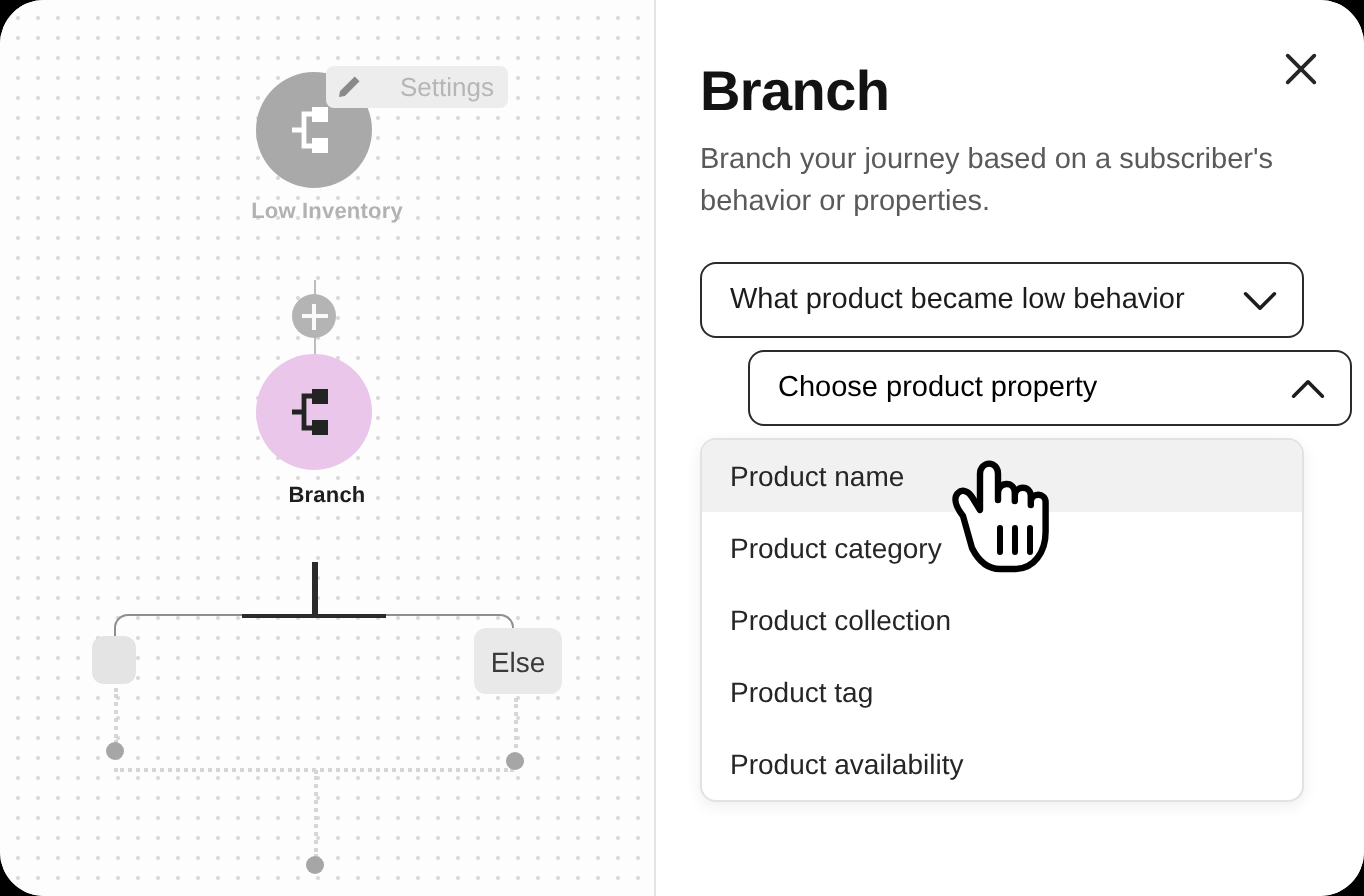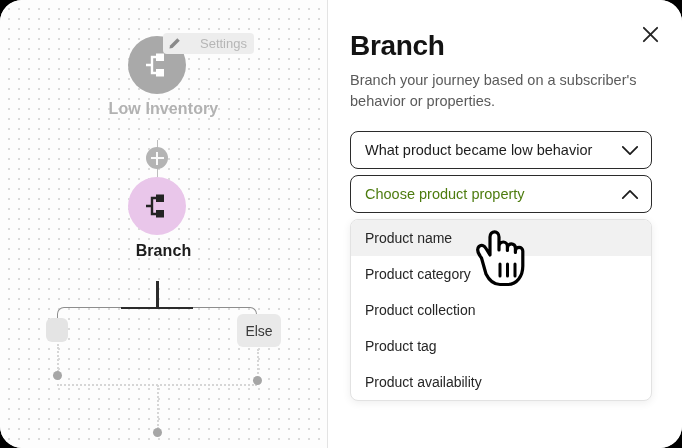--- a/index.html
+++ b/index.html
@@ -38,21 +38,21 @@
     left:128px; top:36px; width:58px; height:58px;
     background:#a9a9a9;
   }
   #node-branch {
     left:128px; top:177px; width:58px; height:58px;
     background:#e9c6ea;
   }
 
   .node-label {
     position:absolute; width:327px; left:0; text-align:center;
-    font-size:16px; font-weight:bold; letter-spacing:.1px;
+    font-size:11px; font-weight:bold; letter-spacing:.1px;
   }
   #label-trigger { top:100px; color:#b2b2b2; }
   #label-branch  { top:242px; color:#1d1d1d; }
 
   
   #settings-pill {
     position:absolute; left:163px; top:33px;
     height:21px; padding:0 7px 0 5px;
     background:#ededed; border-radius:4px;
     display:flex; align-items:center; gap:19px;
@@ -141,21 +141,21 @@
   }
 
   .select-box {
     position:absolute; left:22px; width:302px; height:38px;
     border:1.3px solid #2b2b2b; border-radius:8px;
     background:#fff;
     display:flex; align-items:center; padding:0 12px 0 14px;
     font-size:14.5px;
   }
   #select-trigger { top:131px; color:#1c1c1c; }
-  #select-property { top:175px; color:#4d7c0f; }
+  #select-property { top:175px; color:#000000;margin-left:24px; }
   .select-box .sel-text { flex:1; white-space:nowrap; overflow:hidden; }
   .select-box .chev { display:flex; align-items:center; color:#1d1d1d; }
 
   #options-list {
     position:absolute; left:22px; top:219px; width:302px;
     background:#fff;
     border:1px solid #e2e2e2; border-radius:8px;
     box-shadow:0 2px 8px rgba(0,0,0,.07);
     padding:0; overflow:hidden;
   }

